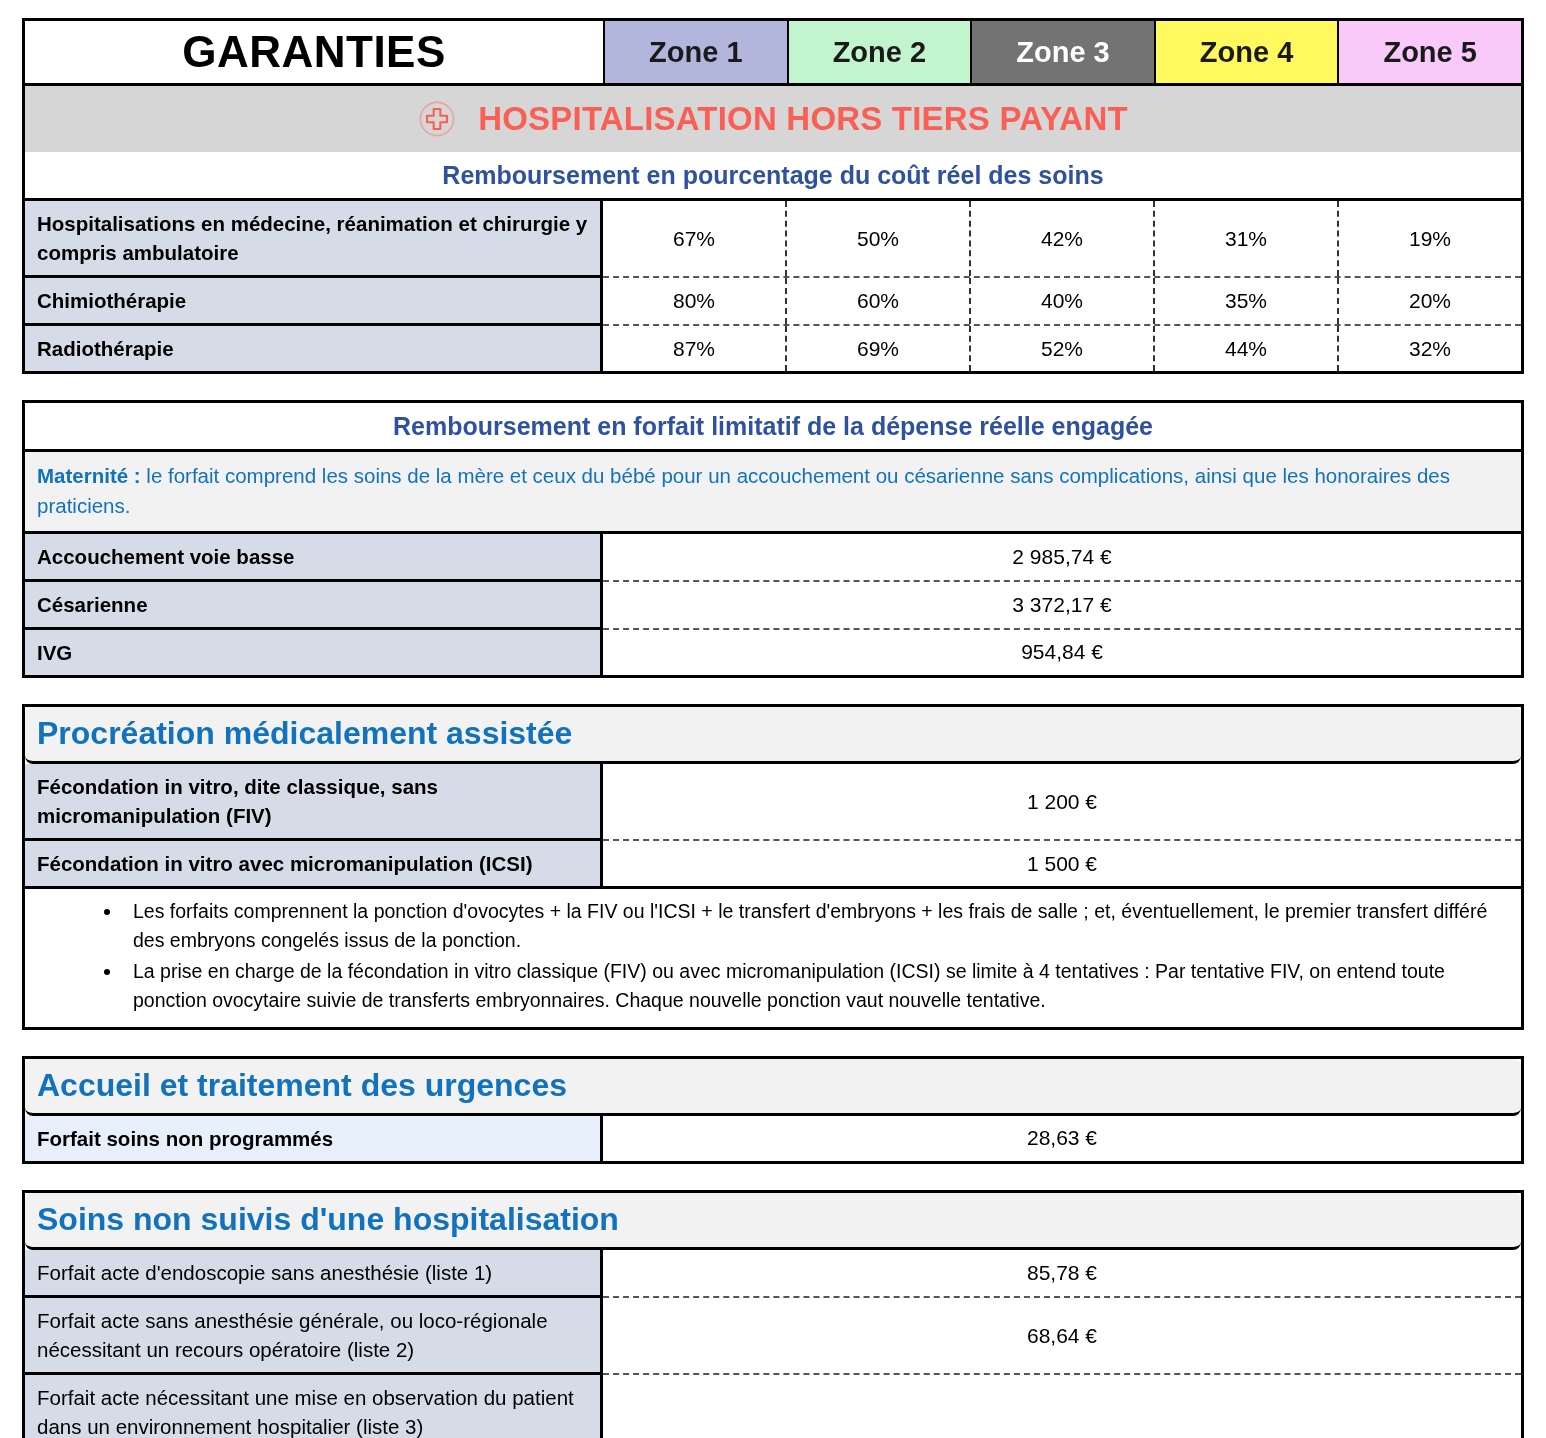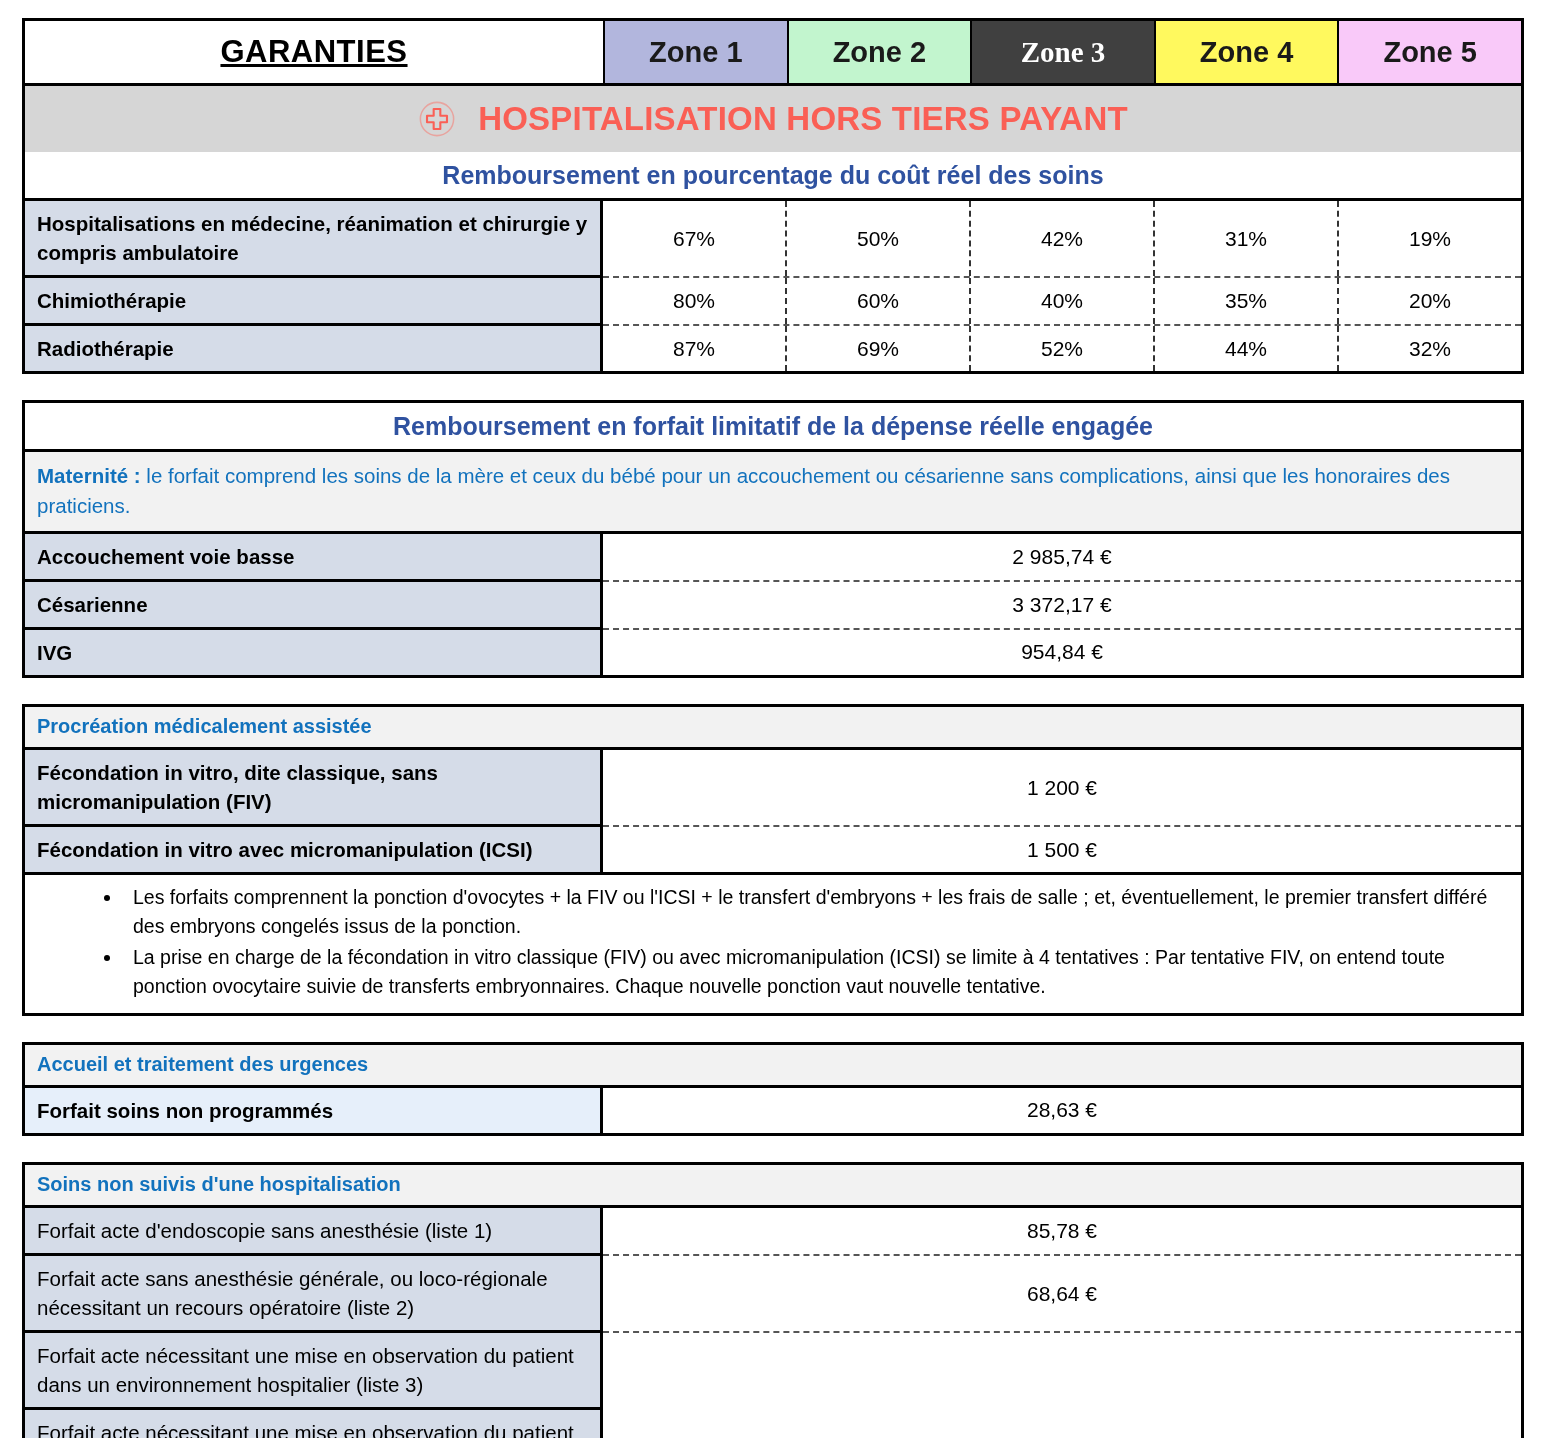--- a/index.html
+++ b/index.html
@@ -35,26 +35,25 @@
   .hdr-row {
     display: flex;
     align-items: stretch;
     height: 62px;
   }
   .hdr-garanties {
     flex: 0 0 578px;
     display: flex;
     align-items: center;
     justify-content: center;
-    font-size: 31px;
+    font-size: 44px;
     font-weight: bold;
     letter-spacing: 0.5px;
     color: #000;
     background: #ffffff;
-    text-decoration: underline;
   }
   .zone {
     flex: 1 1 0;
     display: flex;
     align-items: center;
     justify-content: center;
     font-size: 29px;
     font-weight: bold;
     border-left: 2px solid #000;
     box-sizing: border-box;
@@ -93,24 +92,25 @@
     font-weight: bold;
     color: #2f52a0;
     background: #ffffff;
     border-bottom: 3px solid #000;
   }
 
   
   .sec-head {
     background: #f2f2f2;
     padding: 8px 12px 9px 12px;
-    font-size: 20px;
+    font-size: 32px;
     font-weight: bold;
     color: #1272bd;
     border-bottom: 3px solid #000;
+    border-radius: 8px;
   }
 
   
   .note {
     background: #f2f2f2;
     padding: 9px 14px 11px 12px;
     font-size: 20.5px;
     line-height: 1.42;
     color: #1272bd;
     border-bottom: 3px solid #000;
@@ -173,21 +173,21 @@
 <body>
 
 <div class="page">
 
   <div class="block">
 
     <div class="hdr-row">
       <div class="hdr-garanties">GARANTIES</div>
       <div class="zone" id="zone0" style="background: rgb(178, 182, 221); color: rgb(26, 26, 26); text-align: right;">Zone 1</div>
       <div class="zone" id="zone1" style="background: rgb(194, 245, 206); color: rgb(26, 26, 26);">Zone 2</div>
-      <div class="zone" id="zone2" style="background: #404040; color: rgb(255, 255, 255); font-family: Liberation Serif, serif;">Zone 3</div>
+      <div class="zone" id="zone2" style="background: #737373; color: rgb(255, 255, 255);">Zone 3</div>
       <div class="zone" id="zone3" style="background: rgb(255, 249, 94); color: rgb(26, 26, 26);">Zone 4</div>
       <div class="zone" id="zone4" style="background: rgb(249, 201, 249); color: rgb(26, 26, 26);">Zone 5</div>
     </div>
 
     <div class="banner">
       <svg class="cross-icon" viewBox="0 0 40 40">
         <circle cx="20" cy="20" r="17.5" fill="none" stroke="#e8a49f" stroke-width="1.6"></circle>
         <path d="M16.5 9.5 h7 v7 h7 v7 h-7 v7 h-7 v-7 h-7 v-7 h7 z" fill="none" stroke="#fa5f55" stroke-width="2.2" stroke-linejoin="round"></path>
       </svg>
       <div class="banner-title">HOSPITALISATION HORS TIERS PAYANT</div>

